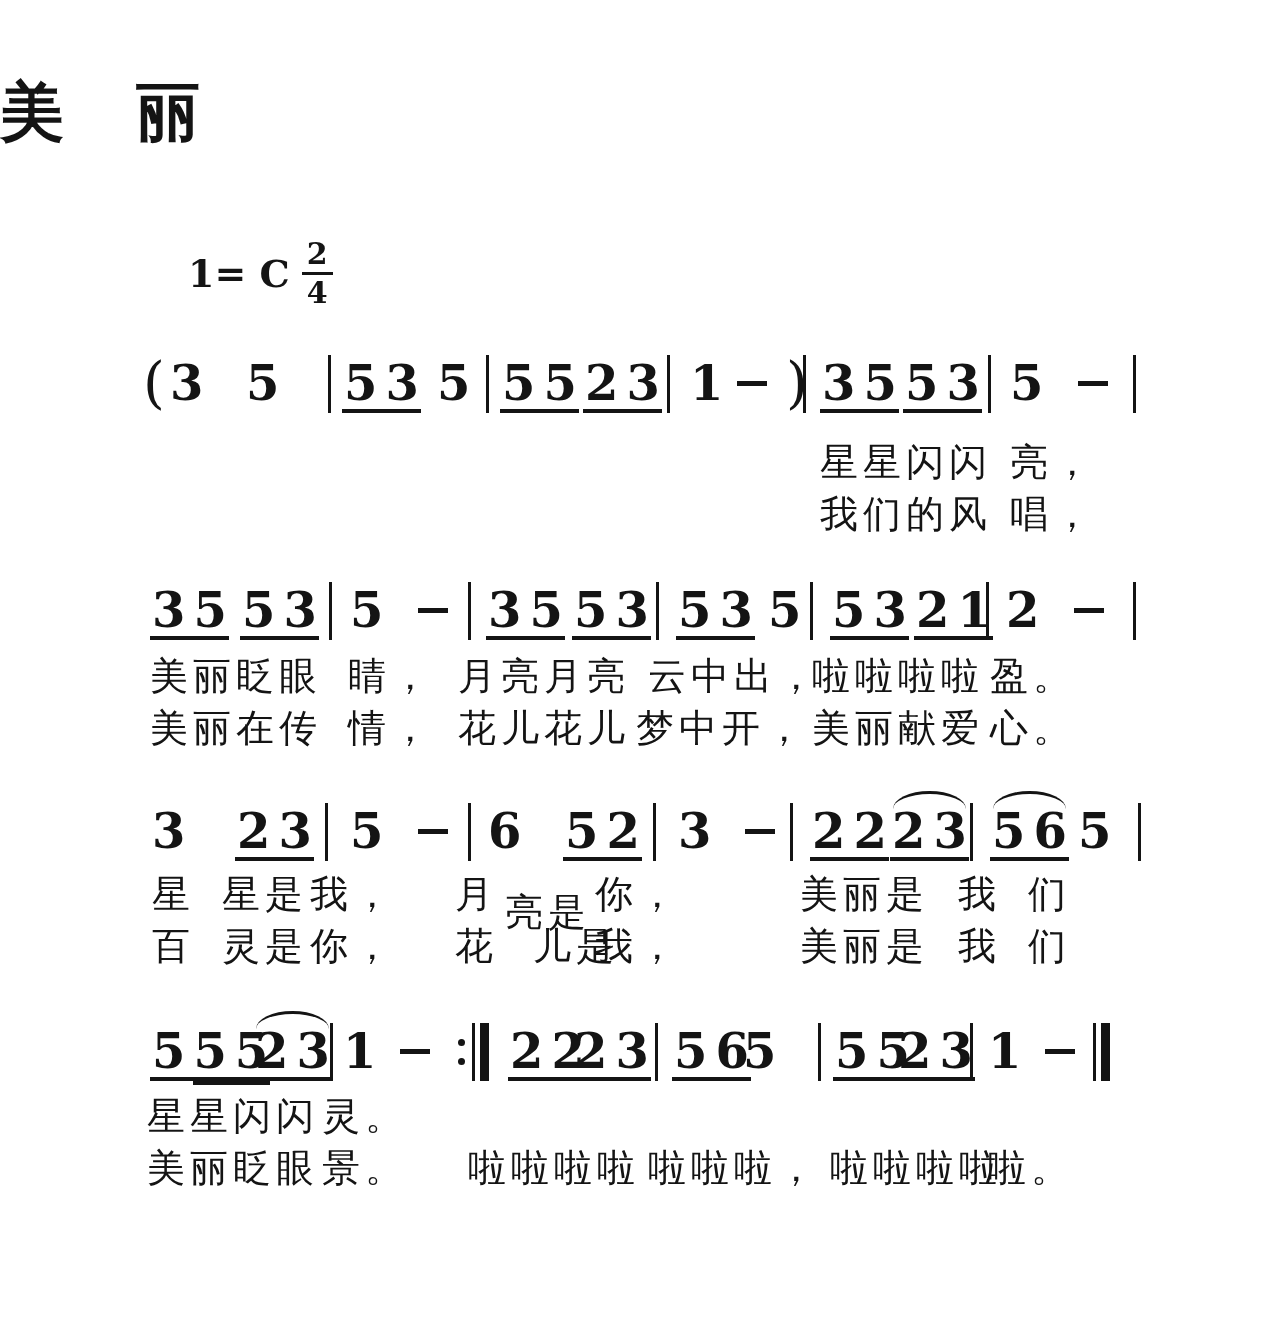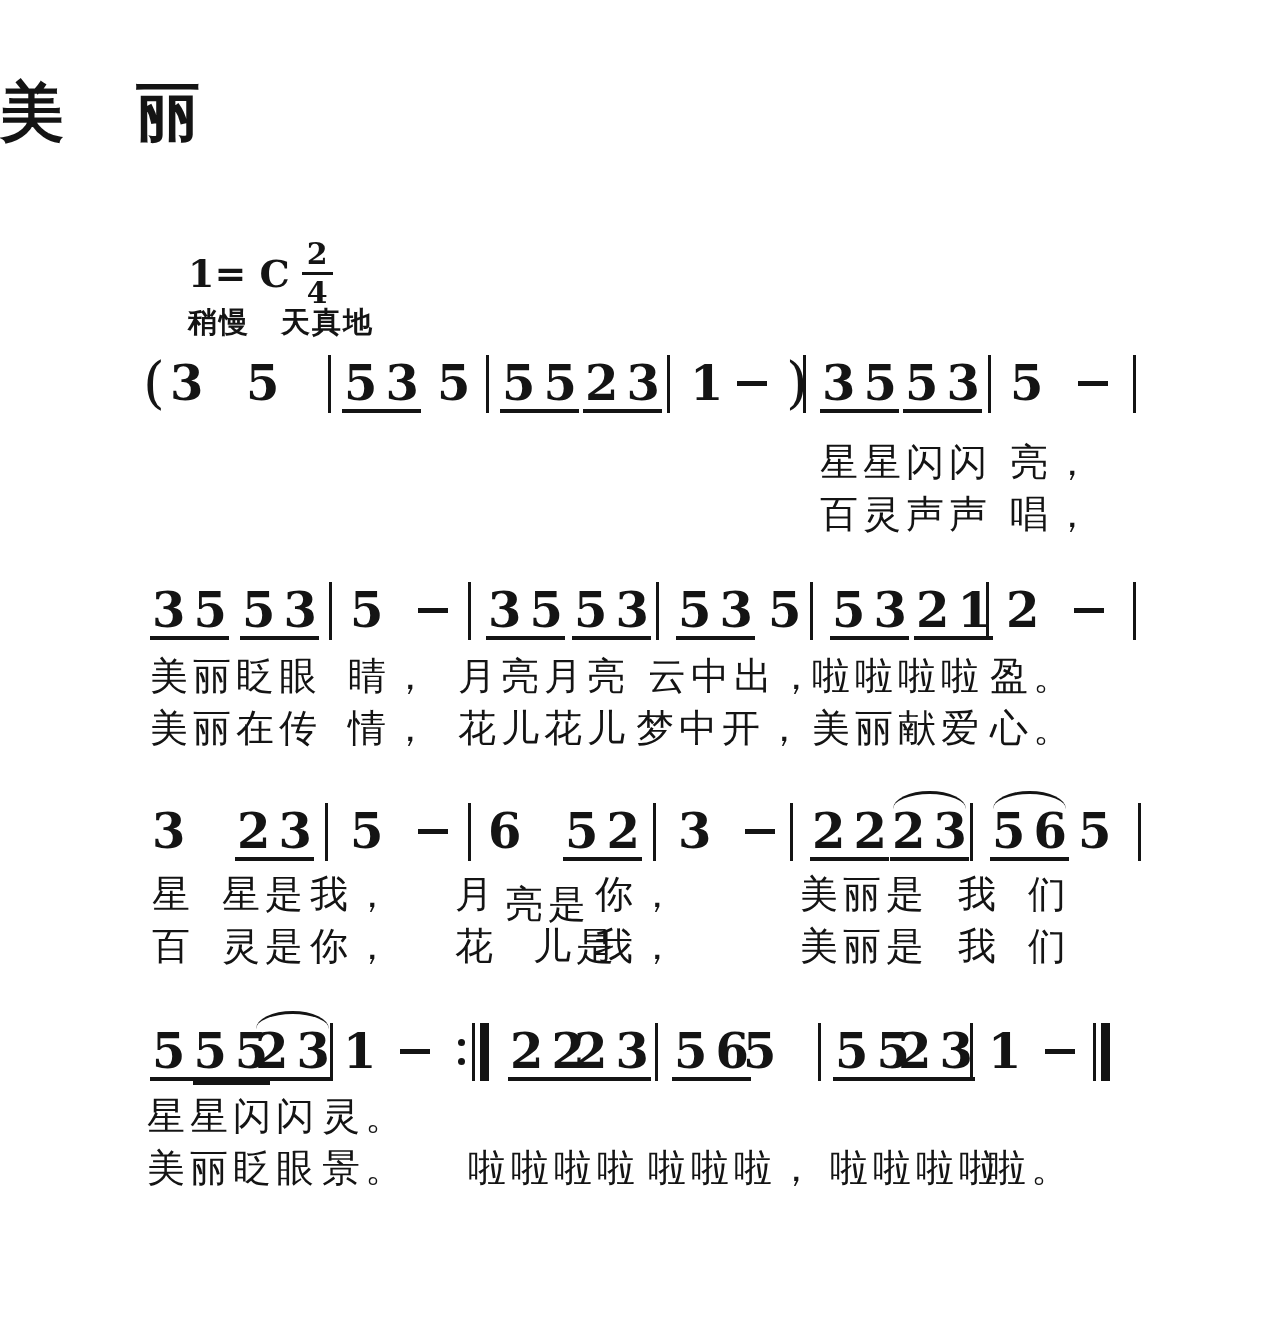--- a/index.html
+++ b/index.html
@@ -44,21 +44,20 @@
 
 <div class="sheet">
   <div class="title">美　丽</div>
   <div class="keysig">
     <span>1= C</span>
     <span class="frac">
       <span class="num">2</span>
       <span class="den">4</span>
     </span>
   </div>
-  <div class="tempo">稍慢　天真地</div>
   <div id="music-area">
       <div class="system" style="top: 365px;">
         <span class="paren" style="left: 143px;">(</span>
         <span class="note" style="left: 170px;">3</span>
         <span class="note" style="left: 246px;">5</span>
         <span class="bar" style="left: 328px;"></span>
         <span class="grp" style="left: 342px;">
           <span class="gn">5</span>
           <span class="gn">3</span>
         </span>
@@ -84,21 +83,21 @@
         <span class="grp" style="left: 903px;">
           <span class="gn">5</span>
           <span class="gn">3</span>
         </span>
         <span class="bar" style="left: 988px;"></span>
         <span class="note" style="left: 1010px;">5</span>
         <span class="dash" style="left: 1078px;"></span>
         <span class="bar" style="left: 1133px;"></span>
         <span class="lyric" style="left: 820px; top: 78px;">星星闪闪</span>
         <span class="lyric" style="left: 1010px; top: 78px;">亮，</span>
-        <span class="lyric" style="left: 820px; top: 130px;">百灵声声</span>
+        <span class="lyric" style="left: 820px; top: 130px;">我们的风</span>
         <span class="lyric" style="left: 1010px; top: 130px;">唱，</span>
       </div>
       <div class="system" style="top: 592px;">
         <span class="grp" style="left: 150px;">
           <span class="gn">3</span>
           <span class="gn">5</span>
         </span>
         <span class="grp" style="left: 240px;">
           <span class="gn">5</span>
           <span class="gn">3</span>
@@ -180,21 +179,21 @@
           <span class="gn">5</span>
           <span class="gn">6</span>
           <span class="slur"></span>
         </span>
         <span class="note" style="left: 1078px;">5</span>
         <span class="bar" style="left: 1138px;"></span>
         <span class="lyric" style="left: 152px; top: 62px;">星</span>
         <span class="lyric" style="left: 222px; top: 62px;">星是</span>
         <span class="lyric" style="left: 310px; top: 62px;">我，</span>
         <span class="lyric" style="left: 455px; top: 62px;">月</span>
-        <span class="lyric" style="left: 505px; top: 72px;">亮是</span>
+        <span class="lyric" style="left: 505px; top: 80px;">亮是</span>
         <span class="lyric" style="left: 595px; top: 62px;">你，</span>
         <span class="lyric" style="left: 800px; top: 62px;">美丽是</span>
         <span class="lyric" style="left: 958px; top: 62px;">我</span>
         <span class="lyric" style="left: 1028px; top: 62px;">们</span>
         <span class="lyric" style="left: 152px; top: 114px;">百</span>
         <span class="lyric" style="left: 222px; top: 114px;">灵是</span>
         <span class="lyric" style="left: 310px; top: 114px;">你，</span>
         <span class="lyric" style="left: 455px; top: 114px;">花</span>
         <span class="lyric" style="left: 505px; top: 114px; margin-left: 28px;">儿是</span>
         <span class="lyric" style="left: 595px; top: 114px;">我，</span>

